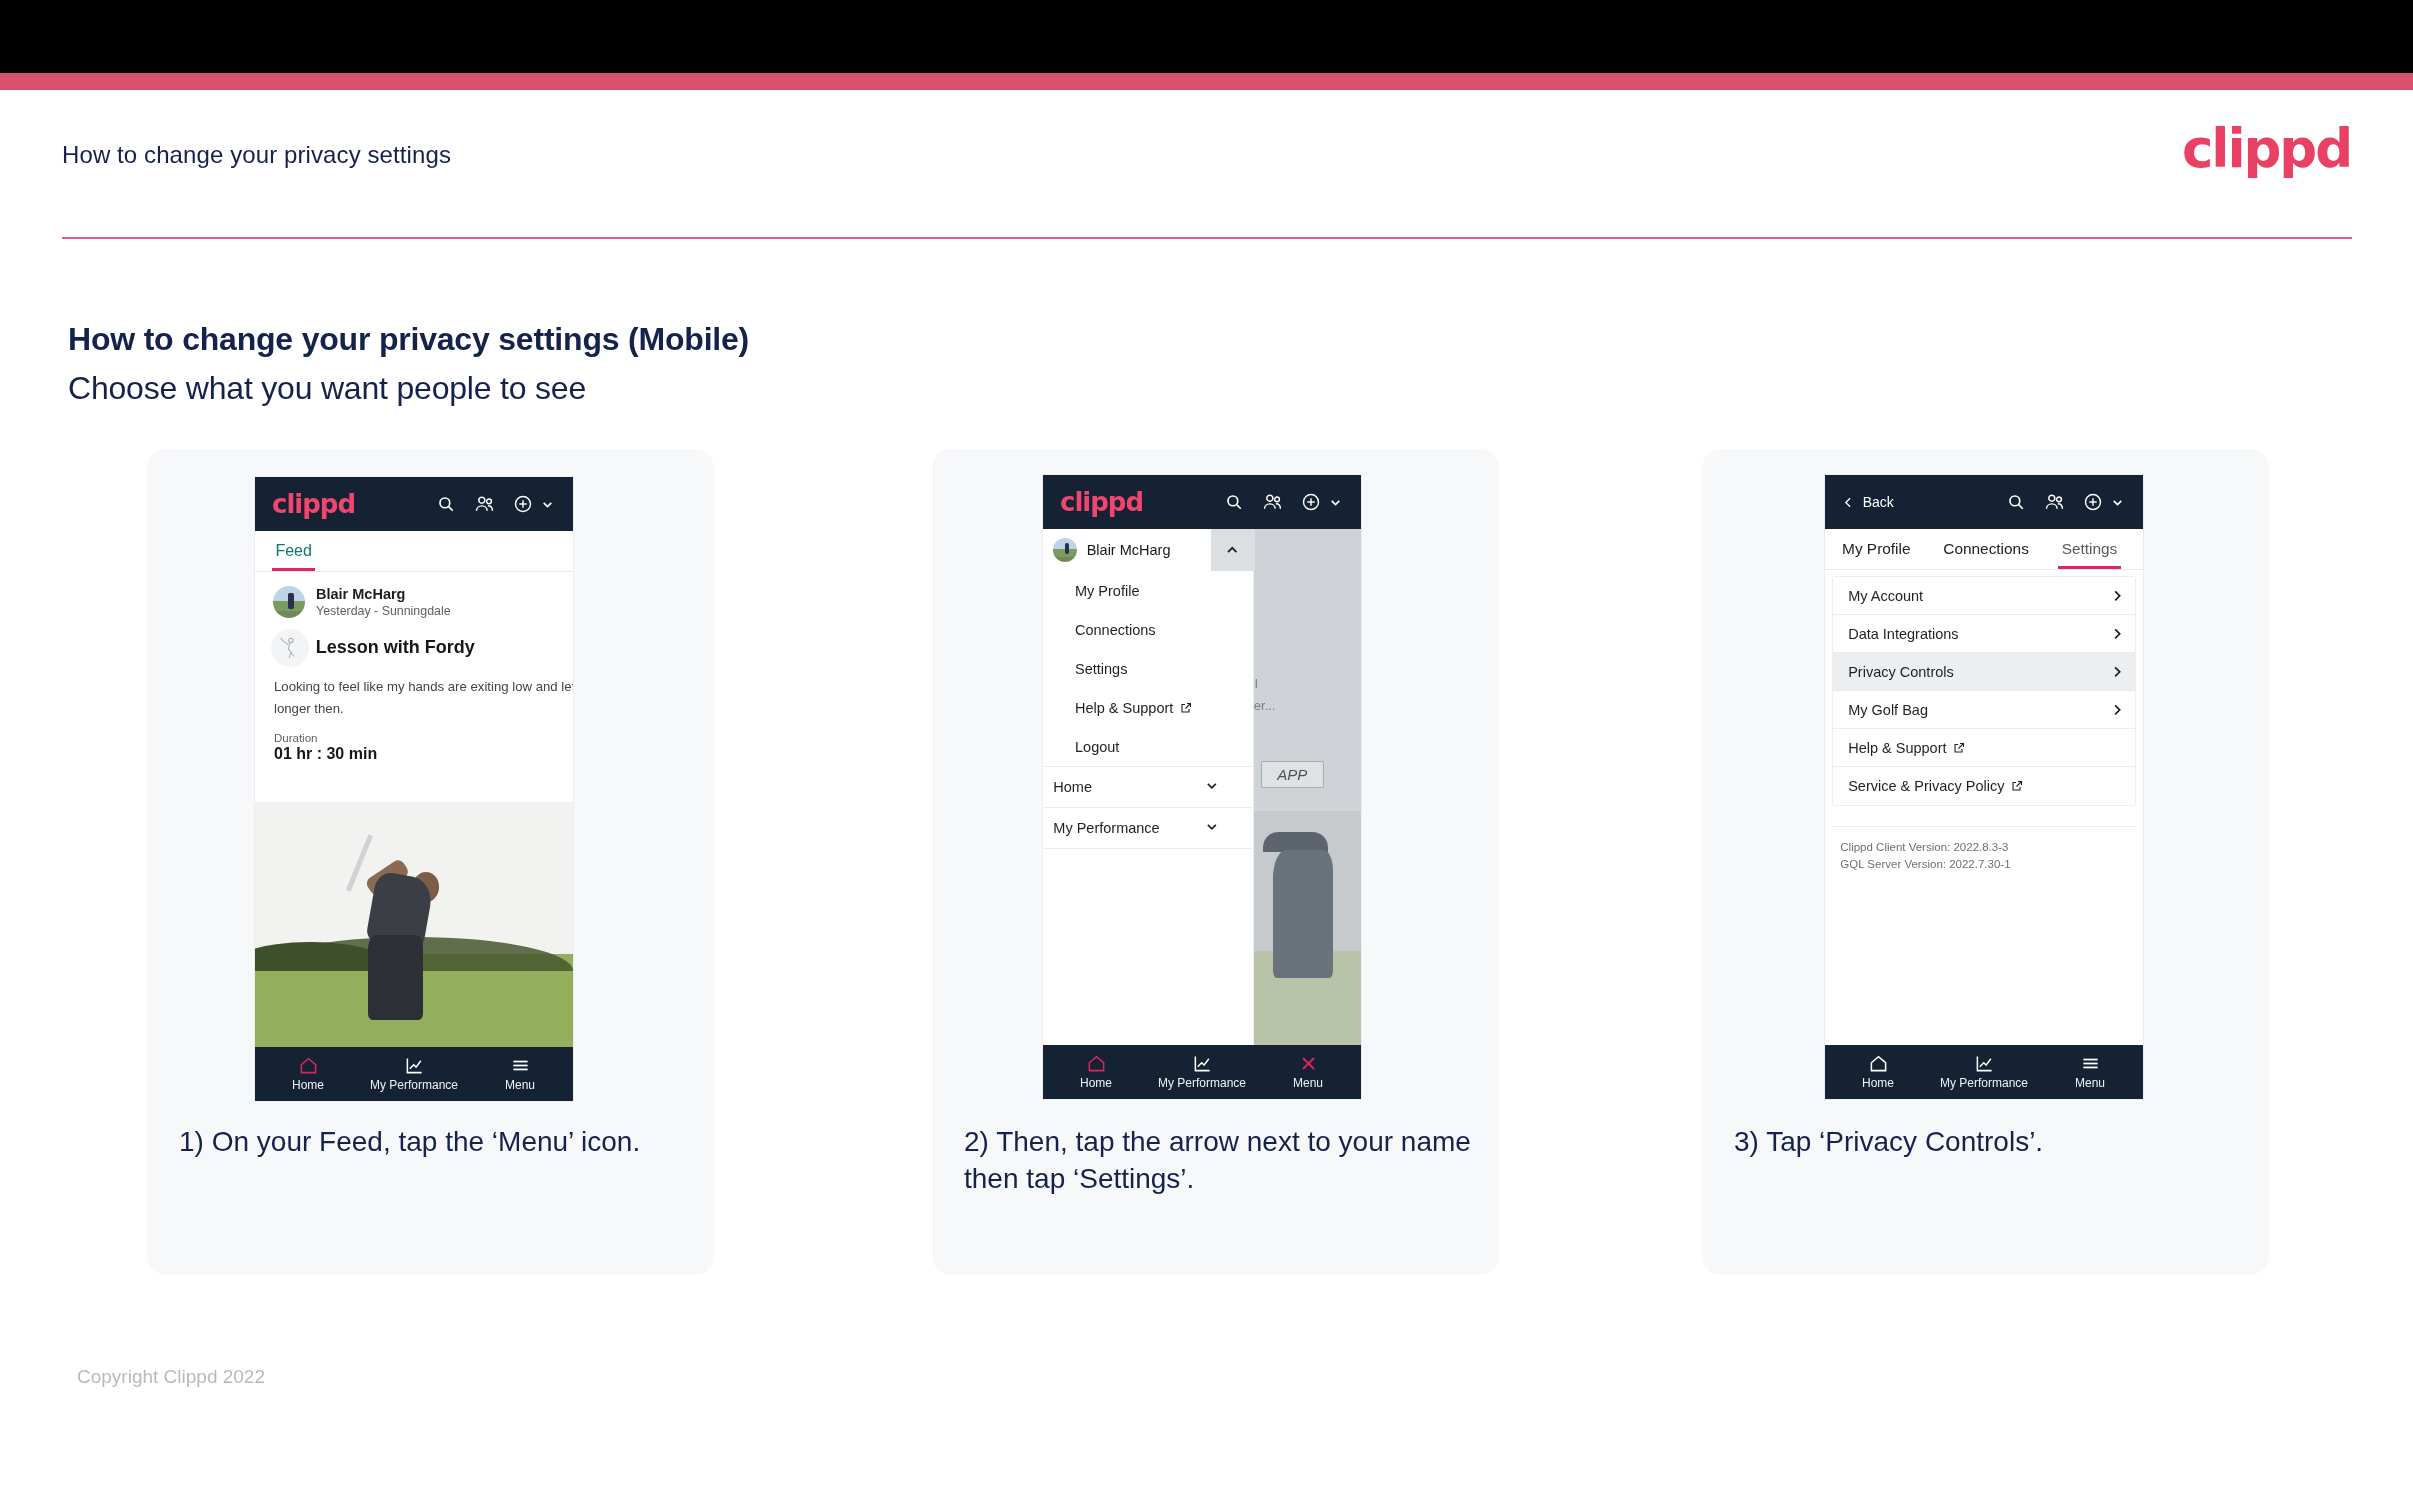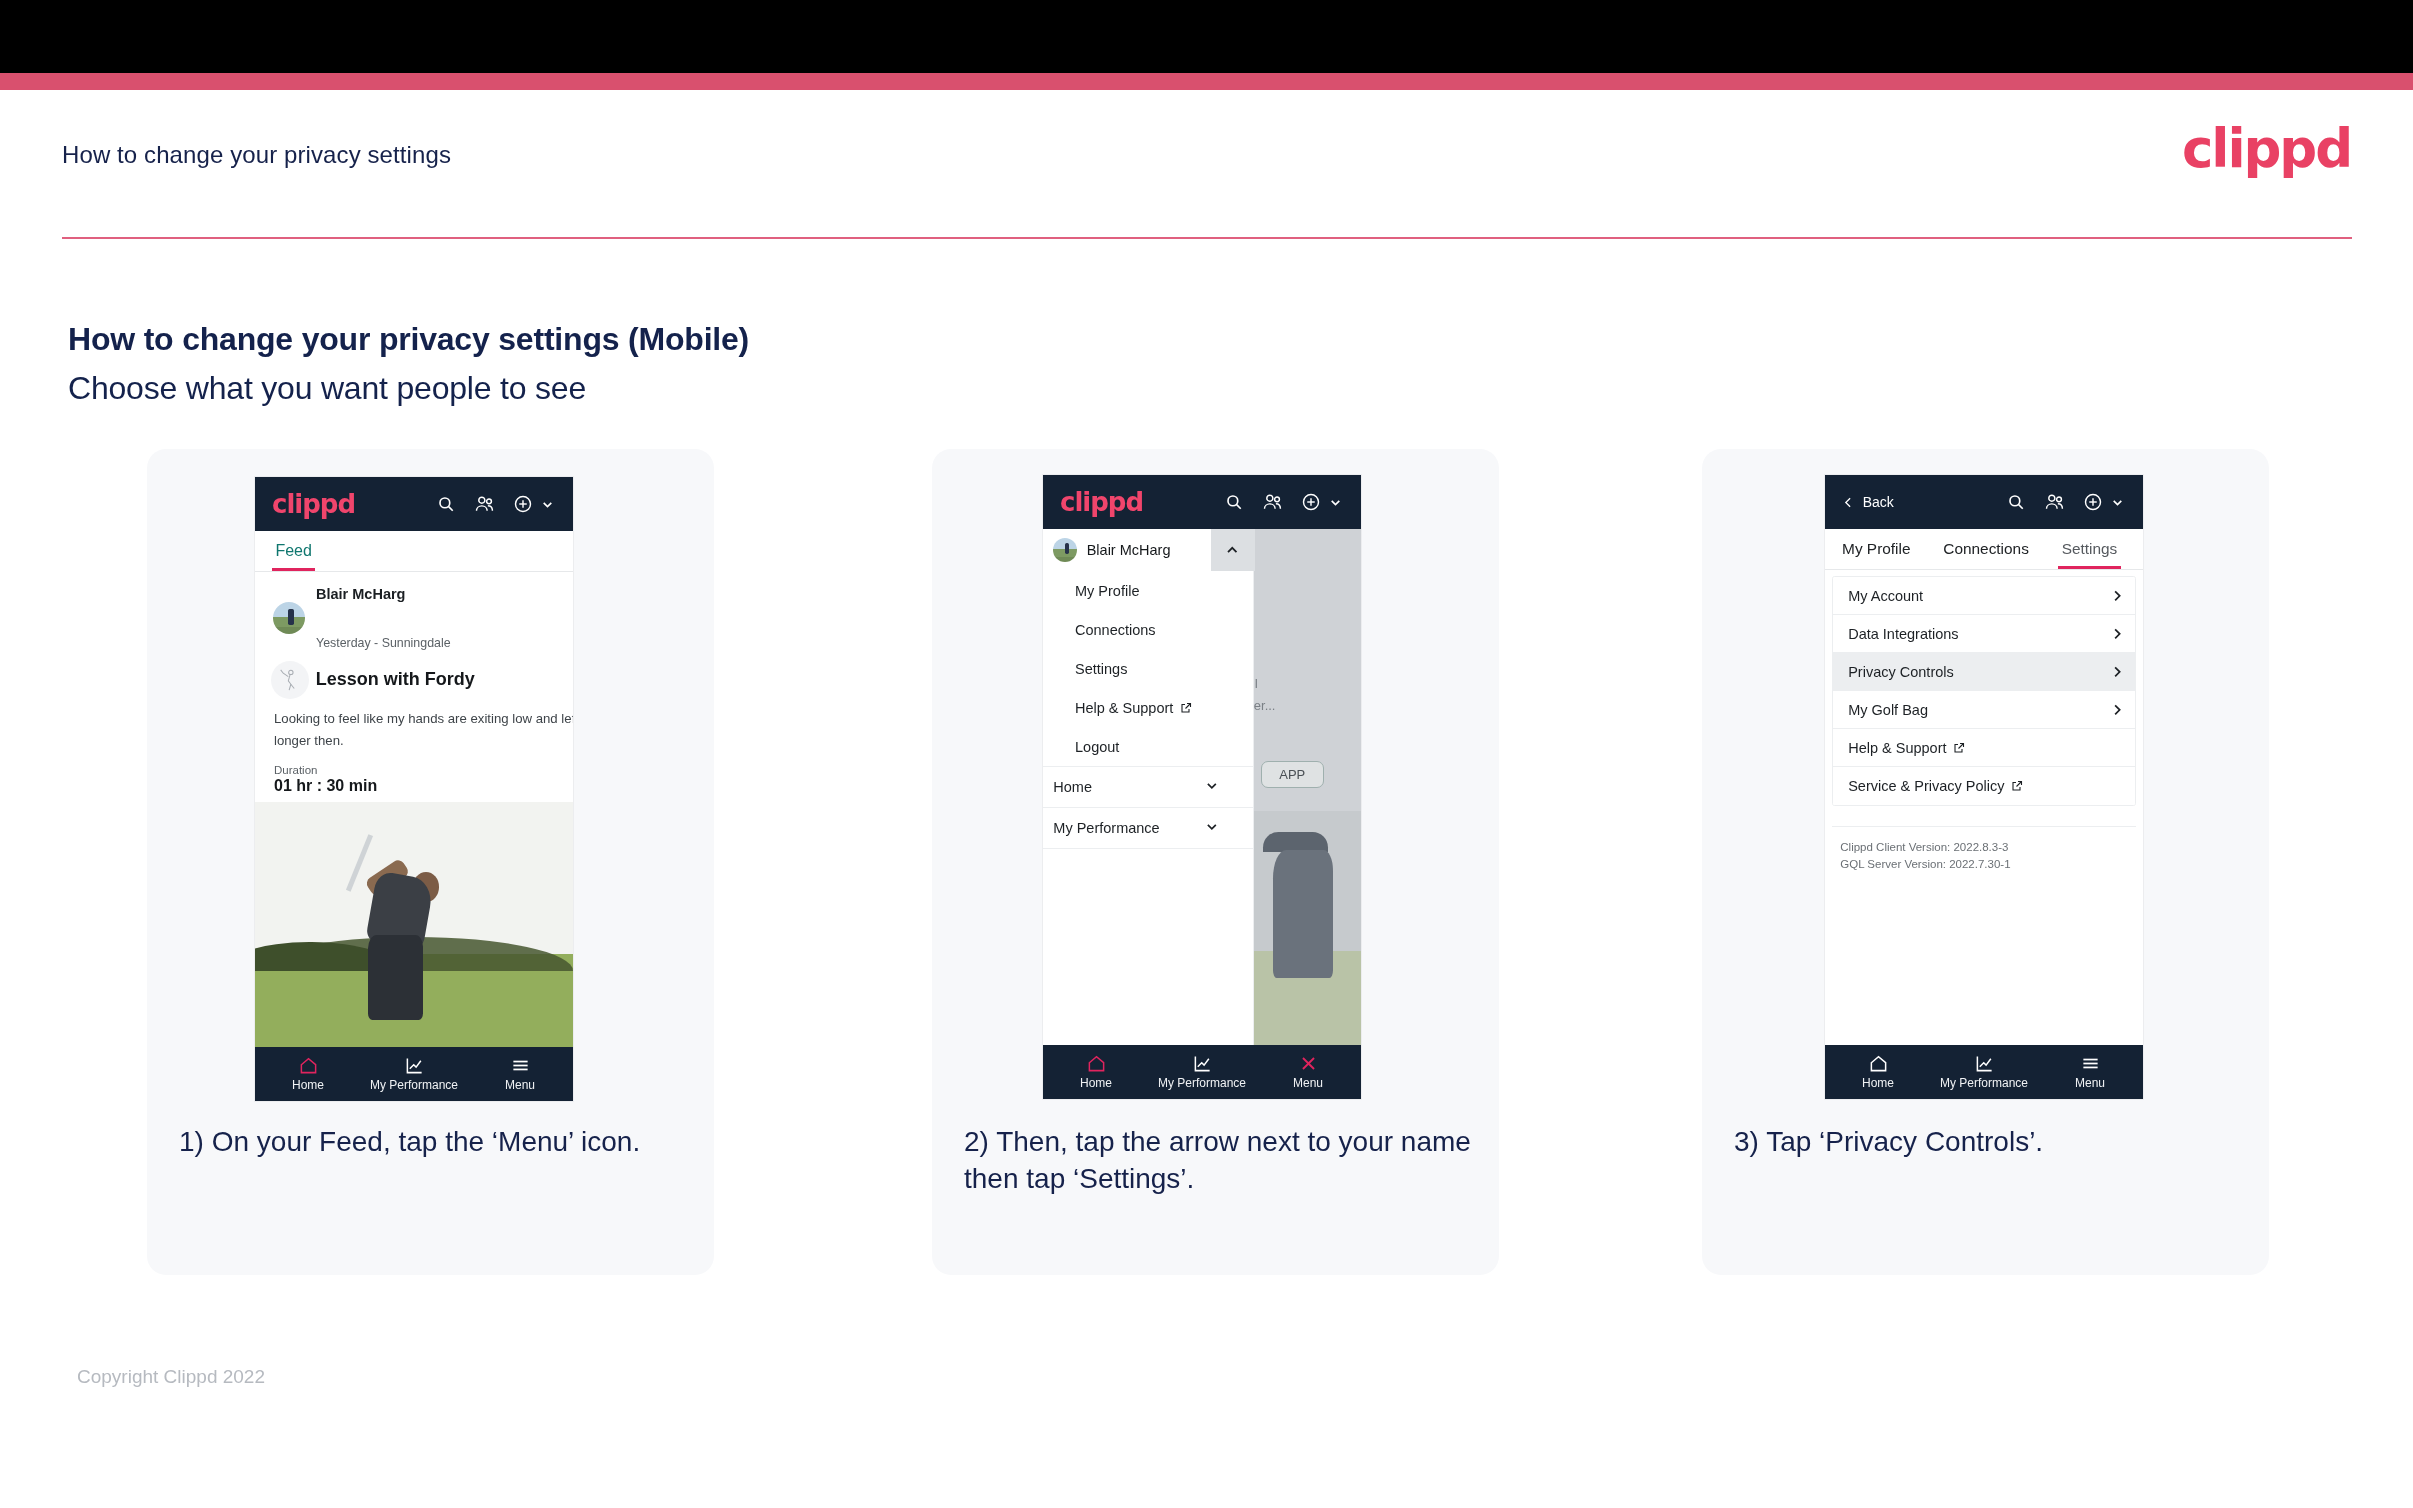--- a/index.html
+++ b/index.html
@@ -98,21 +98,21 @@
   .avatar {
     width:32px; height:32px; border-radius:50%;
     background: linear-gradient(#bcd4e6 0 46%, #7d9a62 46% 78%, #6f8a56 78% 100%);
     position:relative; overflow:hidden; flex:none;
   }
   .avatar::after {
     content:""; position:absolute; left:47%; top:22%; width:6px; height:15.4px;
     background:#26324a; border-radius:1.7px;
   }
   .post-name { font-size:14.5px; font-weight:700; color:#1b1f23; line-height:1.25; }
-  .post-meta { font-size:12.4px; color:#5b6166; line-height:1.3;margin-top:32px; }
+  .post-meta { font-size:12.4px; color:#5b6166; line-height:1.3; }
   .lesson-row { display:flex; align-items:center; gap:6.8px; padding:9.4px 0 0 16px; }
   .golf-badge {
     width:38px; height:38px; border-radius:50%; background:#f3f4f6;
     display:flex; align-items:center; justify-content:center; flex:none;
   }
   .lesson-title { font-size:18px; font-weight:700; color:#15181b; }
   .post-text {
     font-size:13.2px; color:#3e4449; line-height:1.55; padding:10.3px 0 0 19px;
     white-space:nowrap;
   }
@@ -172,23 +172,23 @@
   .drawer-scrim { position:absolute; left:0; top:54px; right:0; bottom:54px; background:#fff; }
   .scrim-right {
     position:absolute; right:0; top:54px; width:107px; bottom:54px;
     background:#cfd2d6;
   }
   .scrim-right .behind-text {
     position:absolute; left:-32px; top:144px; font-size:13px; color:#7b8086; line-height:1.7;
   }
   .scrim-right .app-badge {
     position:absolute; left:6.8px; top:232px; width:63px; height:27px;
-    border:0.9px solid #9fb0ae; border-radius:7px; background:#dfe2e3;
+    border:0.9px solid #9fb0ae; border-radius:2px; background:#dfe2e3;
     display:flex; align-items:center; justify-content:center;
-    font-size:13px; color:#4a5055; font-weight:500;
+    font-size:15px; color:#4a5055; font-weight:500;font-style:italic;
   }
   .scrim-right .photo2 {
     position:absolute; left:0; right:0; top:282px; bottom:0;
     background: linear-gradient(to bottom, #c6cacd 0 60%, #b9c3a7 60% 100%);
     overflow:hidden;
   }
   .scrim-right .photo2 .cap {
     position:absolute; left:8.5px; top:20.5px; width:65px; height:20.5px;
     background:#5c646e; border-radius:15.4px 15.4px 0 0;
   }

